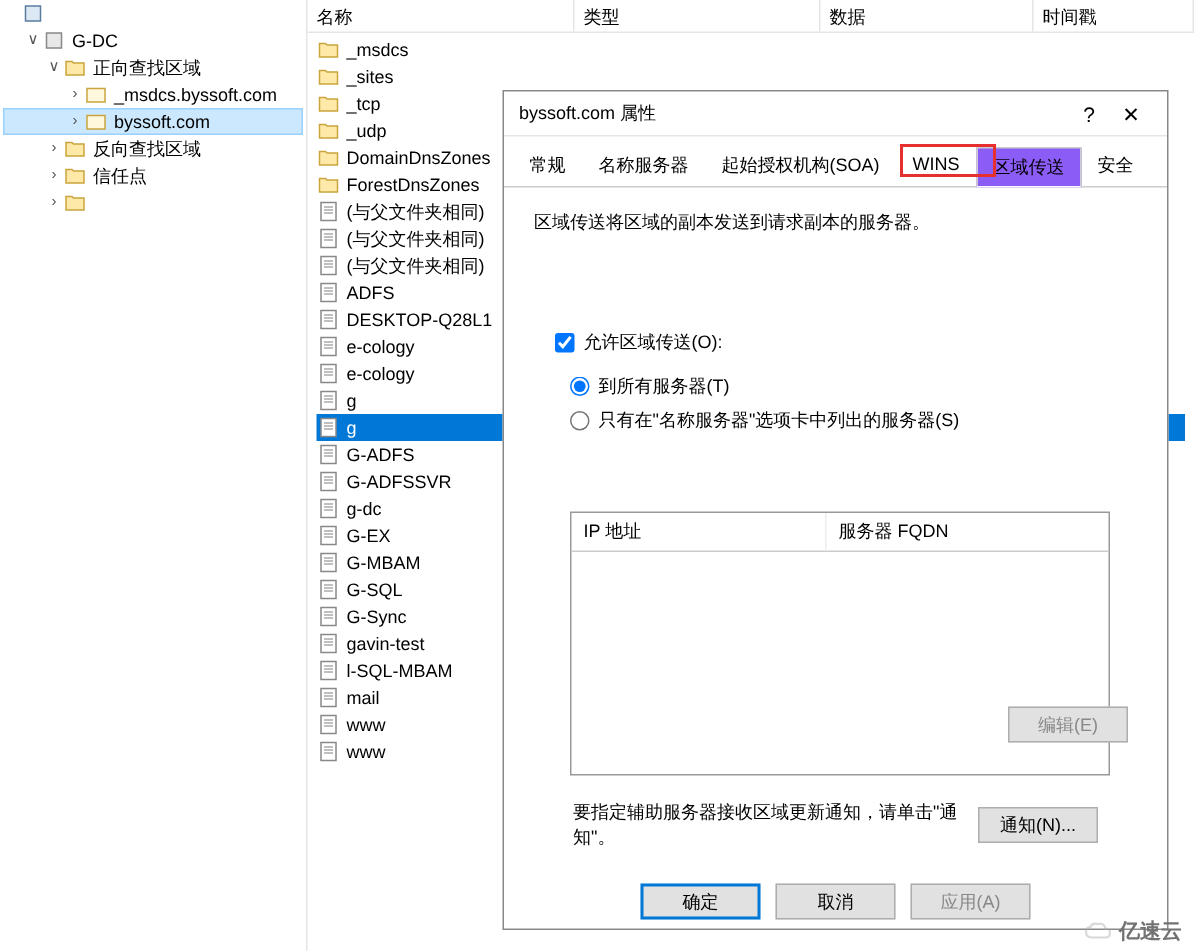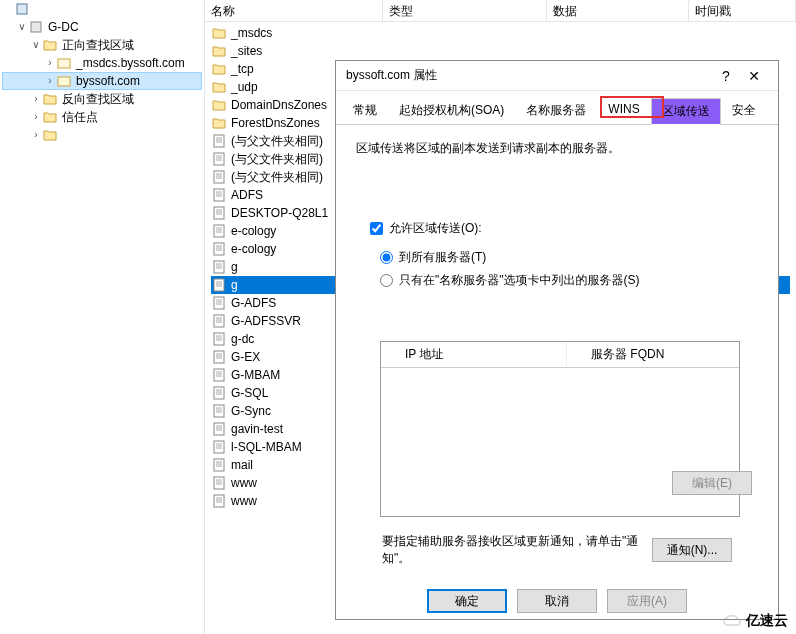--- a/index.html
+++ b/index.html
@@ -44,30 +44,30 @@
     .chk-row { display:flex; align-items:center; margin-bottom:12px;padding-left:14px;}
     .chk-row input { margin-right:6px;}
     .radio-group { padding-left: 24px;}
     .radio-row { display:flex; align-items:center; margin:6px 0;}
     .radio-row input { margin-right:6px;}
     .hl-1 { left:18px; top:62px; width:150px; height:44px;}
     .hl-2 { left:38px; top:136px; width:206px; height:38px;}
     .tab-hl { position:absolute; left:600px; top:96px; width:64px; height:22px; border:2px solid #e63030; z-index:50;}
     .ip-table { margin:8px 0 4px 24px; border:1px solid #999; width:360px; height:176px;}
     .ip-head { display:flex; border-bottom:1px solid #ccc;}
-    .ip-head div { padding:4px 8px;margin-left:16px;}
+    .ip-head div { padding:4px 8px;}
     .ip-col1{ width:170px; border-right:1px solid #eee;} .ip-col2{flex:1;}
     .btn { min-width:80px; height:24px; border:1px solid #adadad; background:#e1e1e1; font-family:inherit; font-size:12px; cursor:default;}
     .btn:disabled{ color:#888;}
     .btn.default{ border:2px solid #0078d7;}
     .btn-edit { position:absolute; right:26px; top:346px; width:80px;}
     .notify-row { display:flex; align-items:center; justify-content:space-between; padding:0 26px; margin-top:16px;}
     .dlg-footer { position:absolute; bottom:6px; left:0; right:0; display:flex; justify-content:center; gap:10px;}
     
-    .watermark { position:absolute; right:8px; bottom:4px; font-size:14px; color:#000000; font-weight:bold; display:flex; align-items:center; gap:4px;}
+    .watermark { position:absolute; right:8px; bottom:4px; font-size:14px; color:#737373; font-weight:bold; display:flex; align-items:center; gap:4px;}
     .watermark svg { opacity:0.45;}
   </style>
 </head>
 <body>
 
 <div class="root">
 
   <div class="tree-panel">
     <div class="tree-item indent-0">
       <span class="tree-toggle"></span>
@@ -435,22 +435,22 @@
 <div class="tab-hl"></div>
 
 <div class="dialog">
   <div class="dlg-titlebar">
     <span class="dlg-title">byssoft.com 属性</span>
     <span class="dlg-help">?</span>
     <span class="dlg-close">✕</span>
   </div>
   <div class="dlg-tabs" id="dlg-tabs">
       <div class="dlg-tab">常规</div>
+      <div class="dlg-tab">名称服务器</div>
       <div class="dlg-tab">起始授权机构(SOA)</div>
-      <div class="dlg-tab">名称服务器</div>
       <div class="dlg-tab">WINS</div>
       <div class="dlg-tab active">区域传送</div>
       <div class="dlg-tab">安全</div>
     </div>
   <div class="dlg-body">
     <div class="dlg-desc">区域传送将区域的副本发送到请求副本的服务器。</div>
 
     <div class="hl-1"></div>
     <div class="chk-row">
       <input type="checkbox" checked="" style="">

